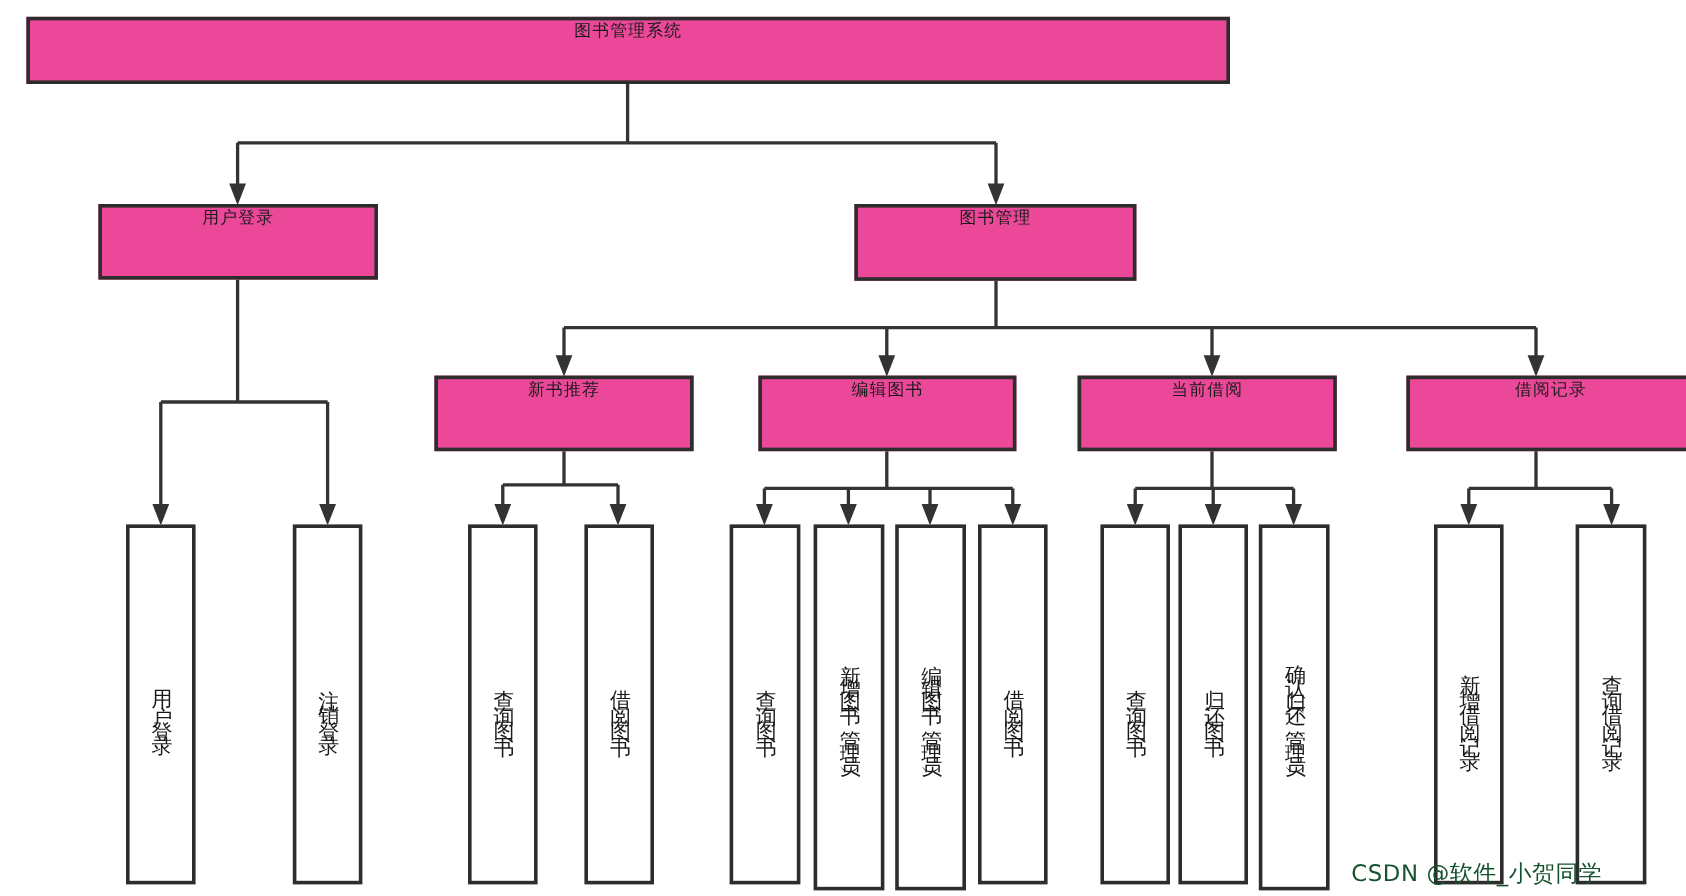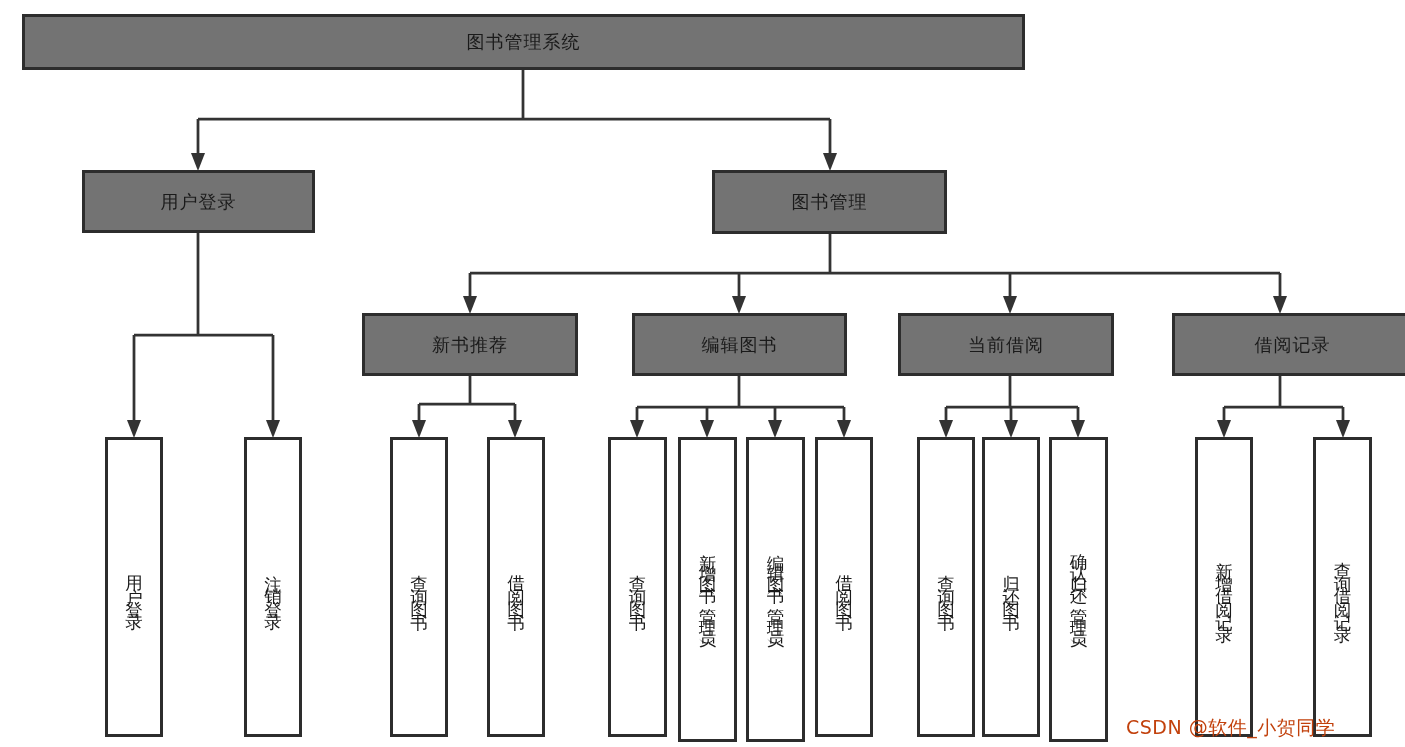--- a/index.html
+++ b/index.html
@@ -8,24 +8,24 @@
     width:1405px;height:747px;
     background:#ffffff;
     overflow:hidden;
     font-family:"DejaVu Sans","Liberation Sans",sans-serif;
   }
   #wires{position:absolute;left:0;top:0;z-index:0;}
   .hbox{
     position:absolute;
     box-sizing:border-box;
     border:3px solid #2d2d2d;
-    background:#737373;
-    display:flex;align-items:center;justify-content:center;
+    background:#ec4899;
+    display:flex;justify-content:center;
     color:#1a1a1a;
-    font-size:18px;
+    font-size:14px;
     letter-spacing:1px;
     z-index:1;
   }
   .leaf{
     position:absolute;
     top:437px;height:300px;
     box-sizing:border-box;
     border:3px solid #2d2d2d;
     background:#ffffff;
     display:flex;align-items:center;justify-content:center;
@@ -38,21 +38,21 @@
     font-size:17.5px;
     letter-spacing:13px;
     color:#1a1a1a;
     white-space:nowrap;
   }
   .vtext.long{letter-spacing:11px;}
   #watermark{
     position:absolute;
     left:1126px;top:715px;
     font-size:19px;
-    color:#c2410c;
+    color:#14532d;
     letter-spacing:0.5px;
     z-index:2;
     white-space:nowrap;
   }
 </style>
 </head>
 <body>
 
 <div id="canvas">
 

